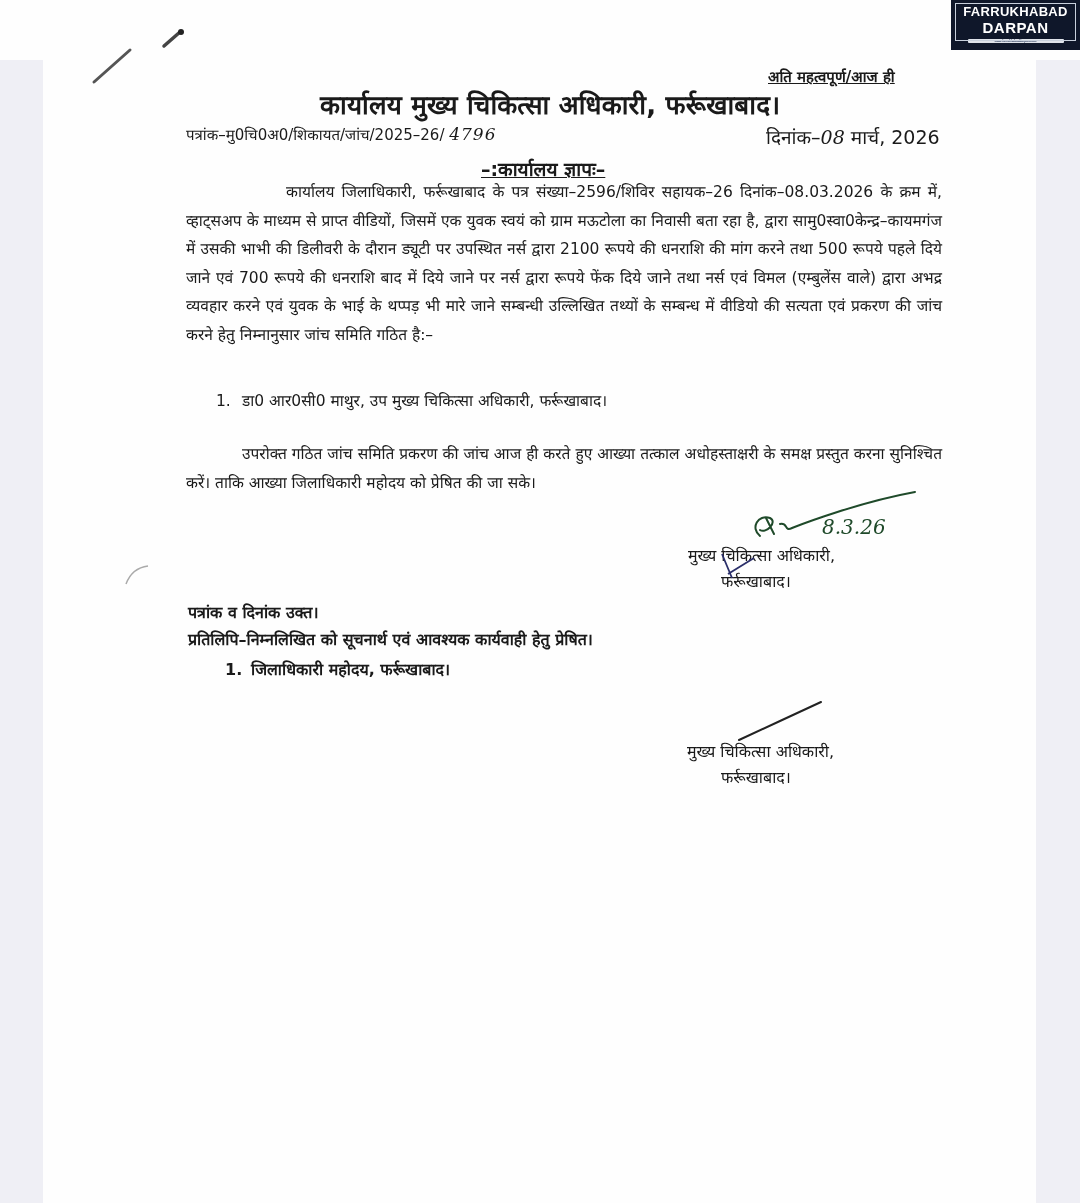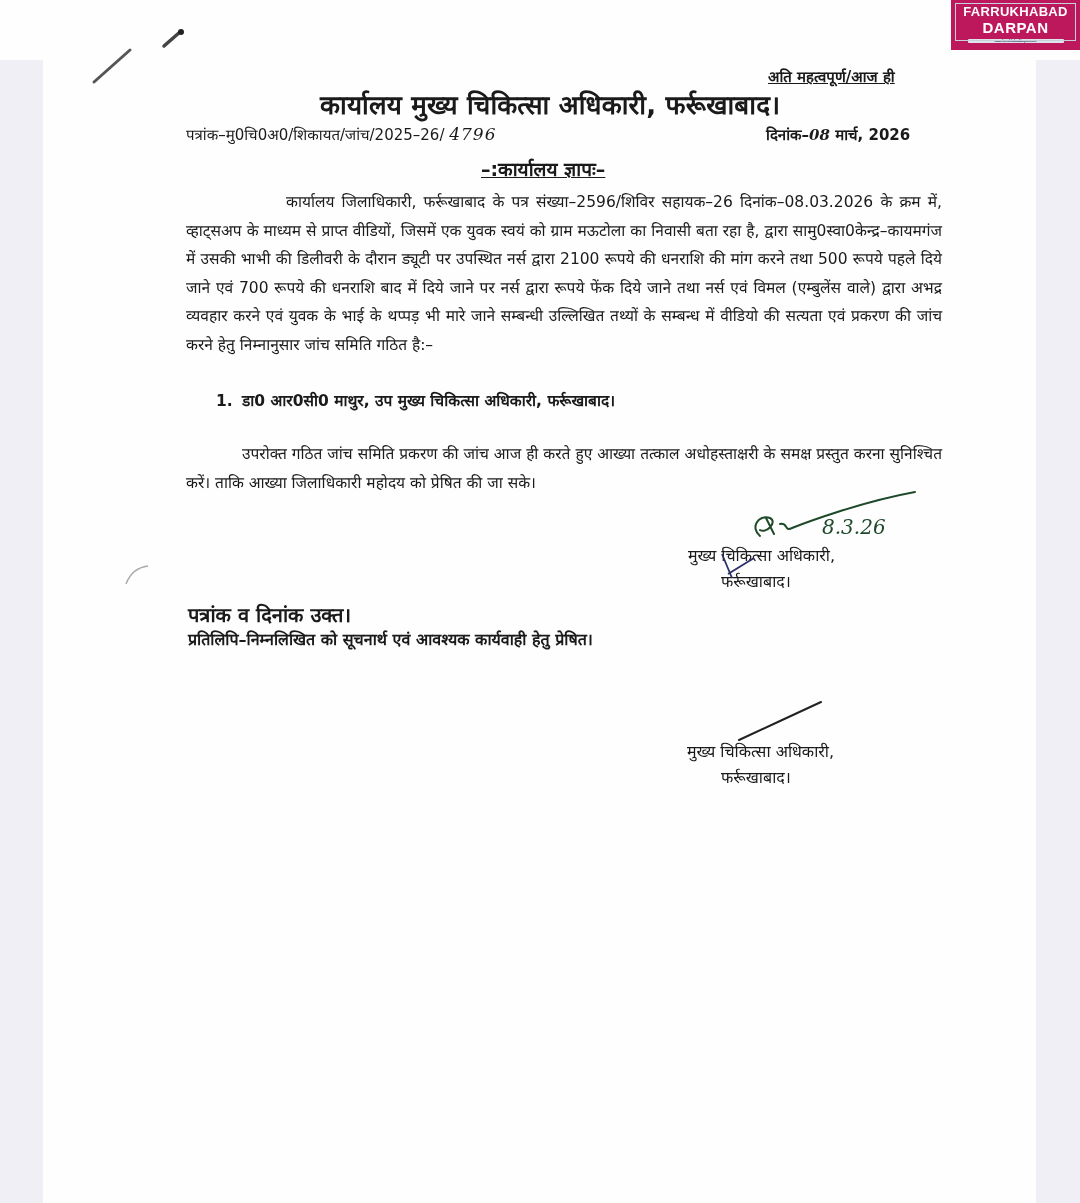--- a/index.html
+++ b/index.html
@@ -12,55 +12,55 @@
   }
   .page {
     position: absolute; left: 43px; top: 0; width: 993px; height: 1203px;
     background: #fefefe;
   }
   .page-top-strip {
     position: absolute; left: 0; top: 0; width: 1080px; height: 60px; background: #fefefe;
   }
   .badge {
     position: absolute; left: 951px; top: 0; width: 129px; height: 50px;
-    background: #be185d; color: #fff; text-align: center;
+    background: #0f172a; color: #fff; text-align: center;
     font-family: "Liberation Sans", sans-serif; font-weight: bold;
     box-sizing: border-box; padding-top: 4px;
   }
   .badge .b1 { font-size: 13px; letter-spacing: 0.3px; line-height: 15px; display:block; }
   .badge .b2 { font-size: 15px; letter-spacing: 0.5px; line-height: 17px; display:block; }
   .badge .b3 { display:block; margin: 3px auto 0; width: 96px; height: 4px; background:#dfe3ea; border-radius:1px; font-size:3px; line-height:4px; color:#1d2f4f; overflow:hidden; }
   .badge .frame { position:absolute; left:4px; top:3px; right:4px; bottom:9px; border:1px solid #c8d0dc; pointer-events:none; }
 
   .t { position: absolute; white-space: nowrap; }
   .urgent { left: 768px; top: 66px; font-size: 15px; text-decoration: underline; font-weight: bold; }
   .office-title { left: 320px; top: 86px; font-size: 26px; font-weight: bold; letter-spacing: 0.2px; }
   .ref { left: 186px; top: 124px; font-size: 15px; }
   .ref .hand { font-family: "DejaVu Serif", serif; font-style: italic; font-size: 17px; letter-spacing: 1px; }
-  .date { left: 766px; top: 124px; font-size: 15px; font-weight: bold; }
+  .date { left: 766px; top: 124px; font-size: 19px; }
   .date .hand { font-family: "DejaVu Serif", serif; font-style: italic; }
   .memo { left: 481px; top: 156px; font-size: 19px; font-weight: bold; text-decoration: underline; }
 
   .para {
     position: absolute; left: 186px; width: 756px;
     font-size: 15.5px; line-height: 28.5px; text-align: justify; text-align-last: left;
   }
-  .p1 { top: 188px; text-indent: 100px; }
-  .list { position: absolute; left: 216px; font-size: 15.5px; line-height: 28.5px; font-weight: bold; }
+  .p1 { top: 178px; text-indent: 100px; }
+  .list { position: absolute; left: 216px; font-size: 15.5px; line-height: 28.5px; }
   .l1 { top: 387px; }
   .p2 { top: 440px; text-indent: 56px; }
 
   .sig-mark { position: absolute; }
   .sig-name { font-size: 16px; font-weight: normal; }
   .sig1a { left: 688px; top: 544px; }
   .sig1b { left: 721px; top: 570px; }
   .sig2a { left: 687px; top: 740px; }
   .sig2b { left: 721px; top: 766px; }
 
-  .cc1 { left: 188px; top: 601px; font-size: 20px; font-weight: bold; }
+  .cc1 { left: 188px; top: 601px; font-size: 16px; font-weight: bold; }
   .cc2 { left: 188px; top: 628px; font-size: 16px; font-weight: bold; }
   .cclist { position: absolute; left: 225px; top: 655px; font-size: 16px; line-height: 29px; font-weight: bold; }
   .num { display: inline-block; width: 26px; }
 </style>
 </head>
 <body>
 
 <div class="page-top-strip"></div>
 <div class="page"></div>
 
@@ -103,19 +103,20 @@
 </svg>
 <div class="t sig-name sig1a">मुख्य चिकित्सा अधिकारी,</div>
 <div class="t sig-name sig1b">फर्रूखाबाद।</div>
 <svg class="sig-mark" style="left:718px;top:548px" width="40" height="40" viewBox="0 0 40 40">
   <path d="M4 6 L14 30 M10 26 L36 10" stroke="#2b2f6a" stroke-width="1.8" fill="none"></path>
 </svg>
 
 <div class="t cc1">पत्रांक व दिनांक उक्त।</div>
 <div class="t cc2">प्रतिलिपि–निम्नलिखित को सूचनार्थ एवं आवश्यक कार्यवाही हेतु प्रेषित।</div>
 <div class="cclist">
+  <div><span class="num">1.</span><span>जिलाधिकारी महोदय, फर्रूखाबाद।</span></div>
 </div>
 
 <svg class="sig-mark" style="left:735px;top:700px" width="90" height="45" viewBox="0 0 90 45">
   <path d="M4 40 C30 28 60 14 86 2" stroke="#222" stroke-width="2" fill="none" stroke-linecap="round"></path>
 </svg>
 <div class="t sig-name sig2a">मुख्य चिकित्सा अधिकारी,</div>
 <div class="t sig-name sig2b">फर्रूखाबाद।</div>
 
 </body></html>

